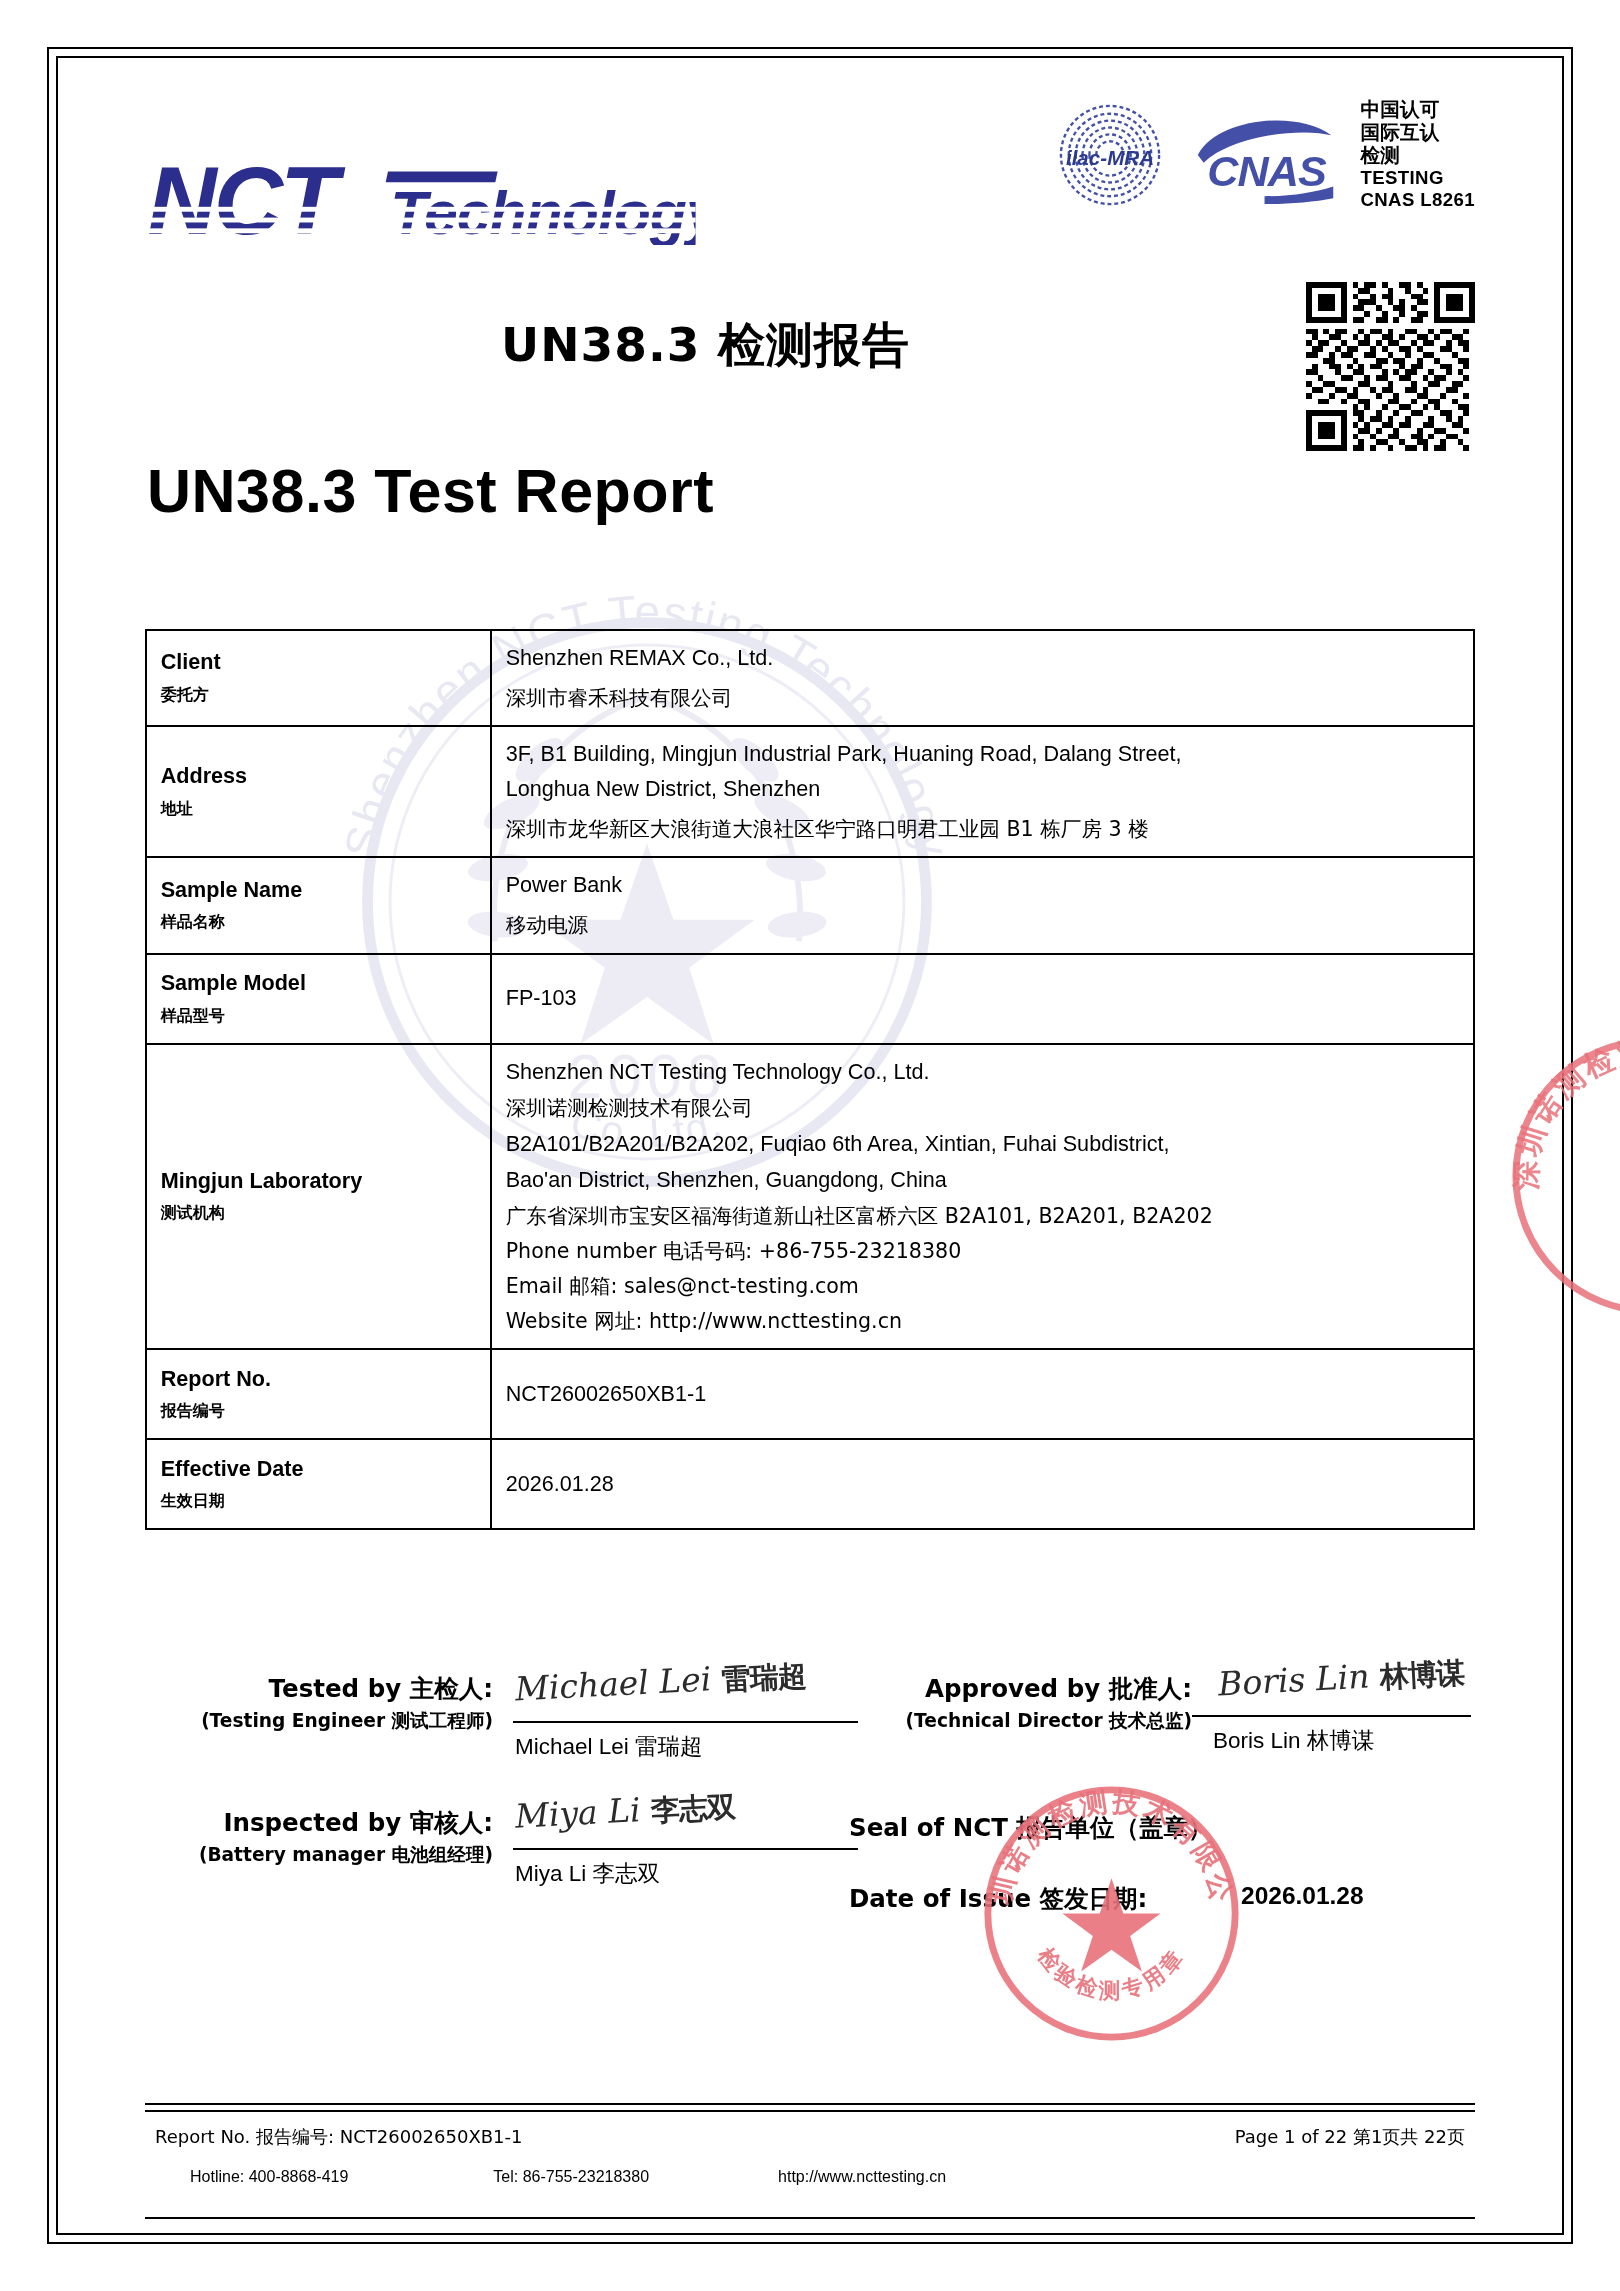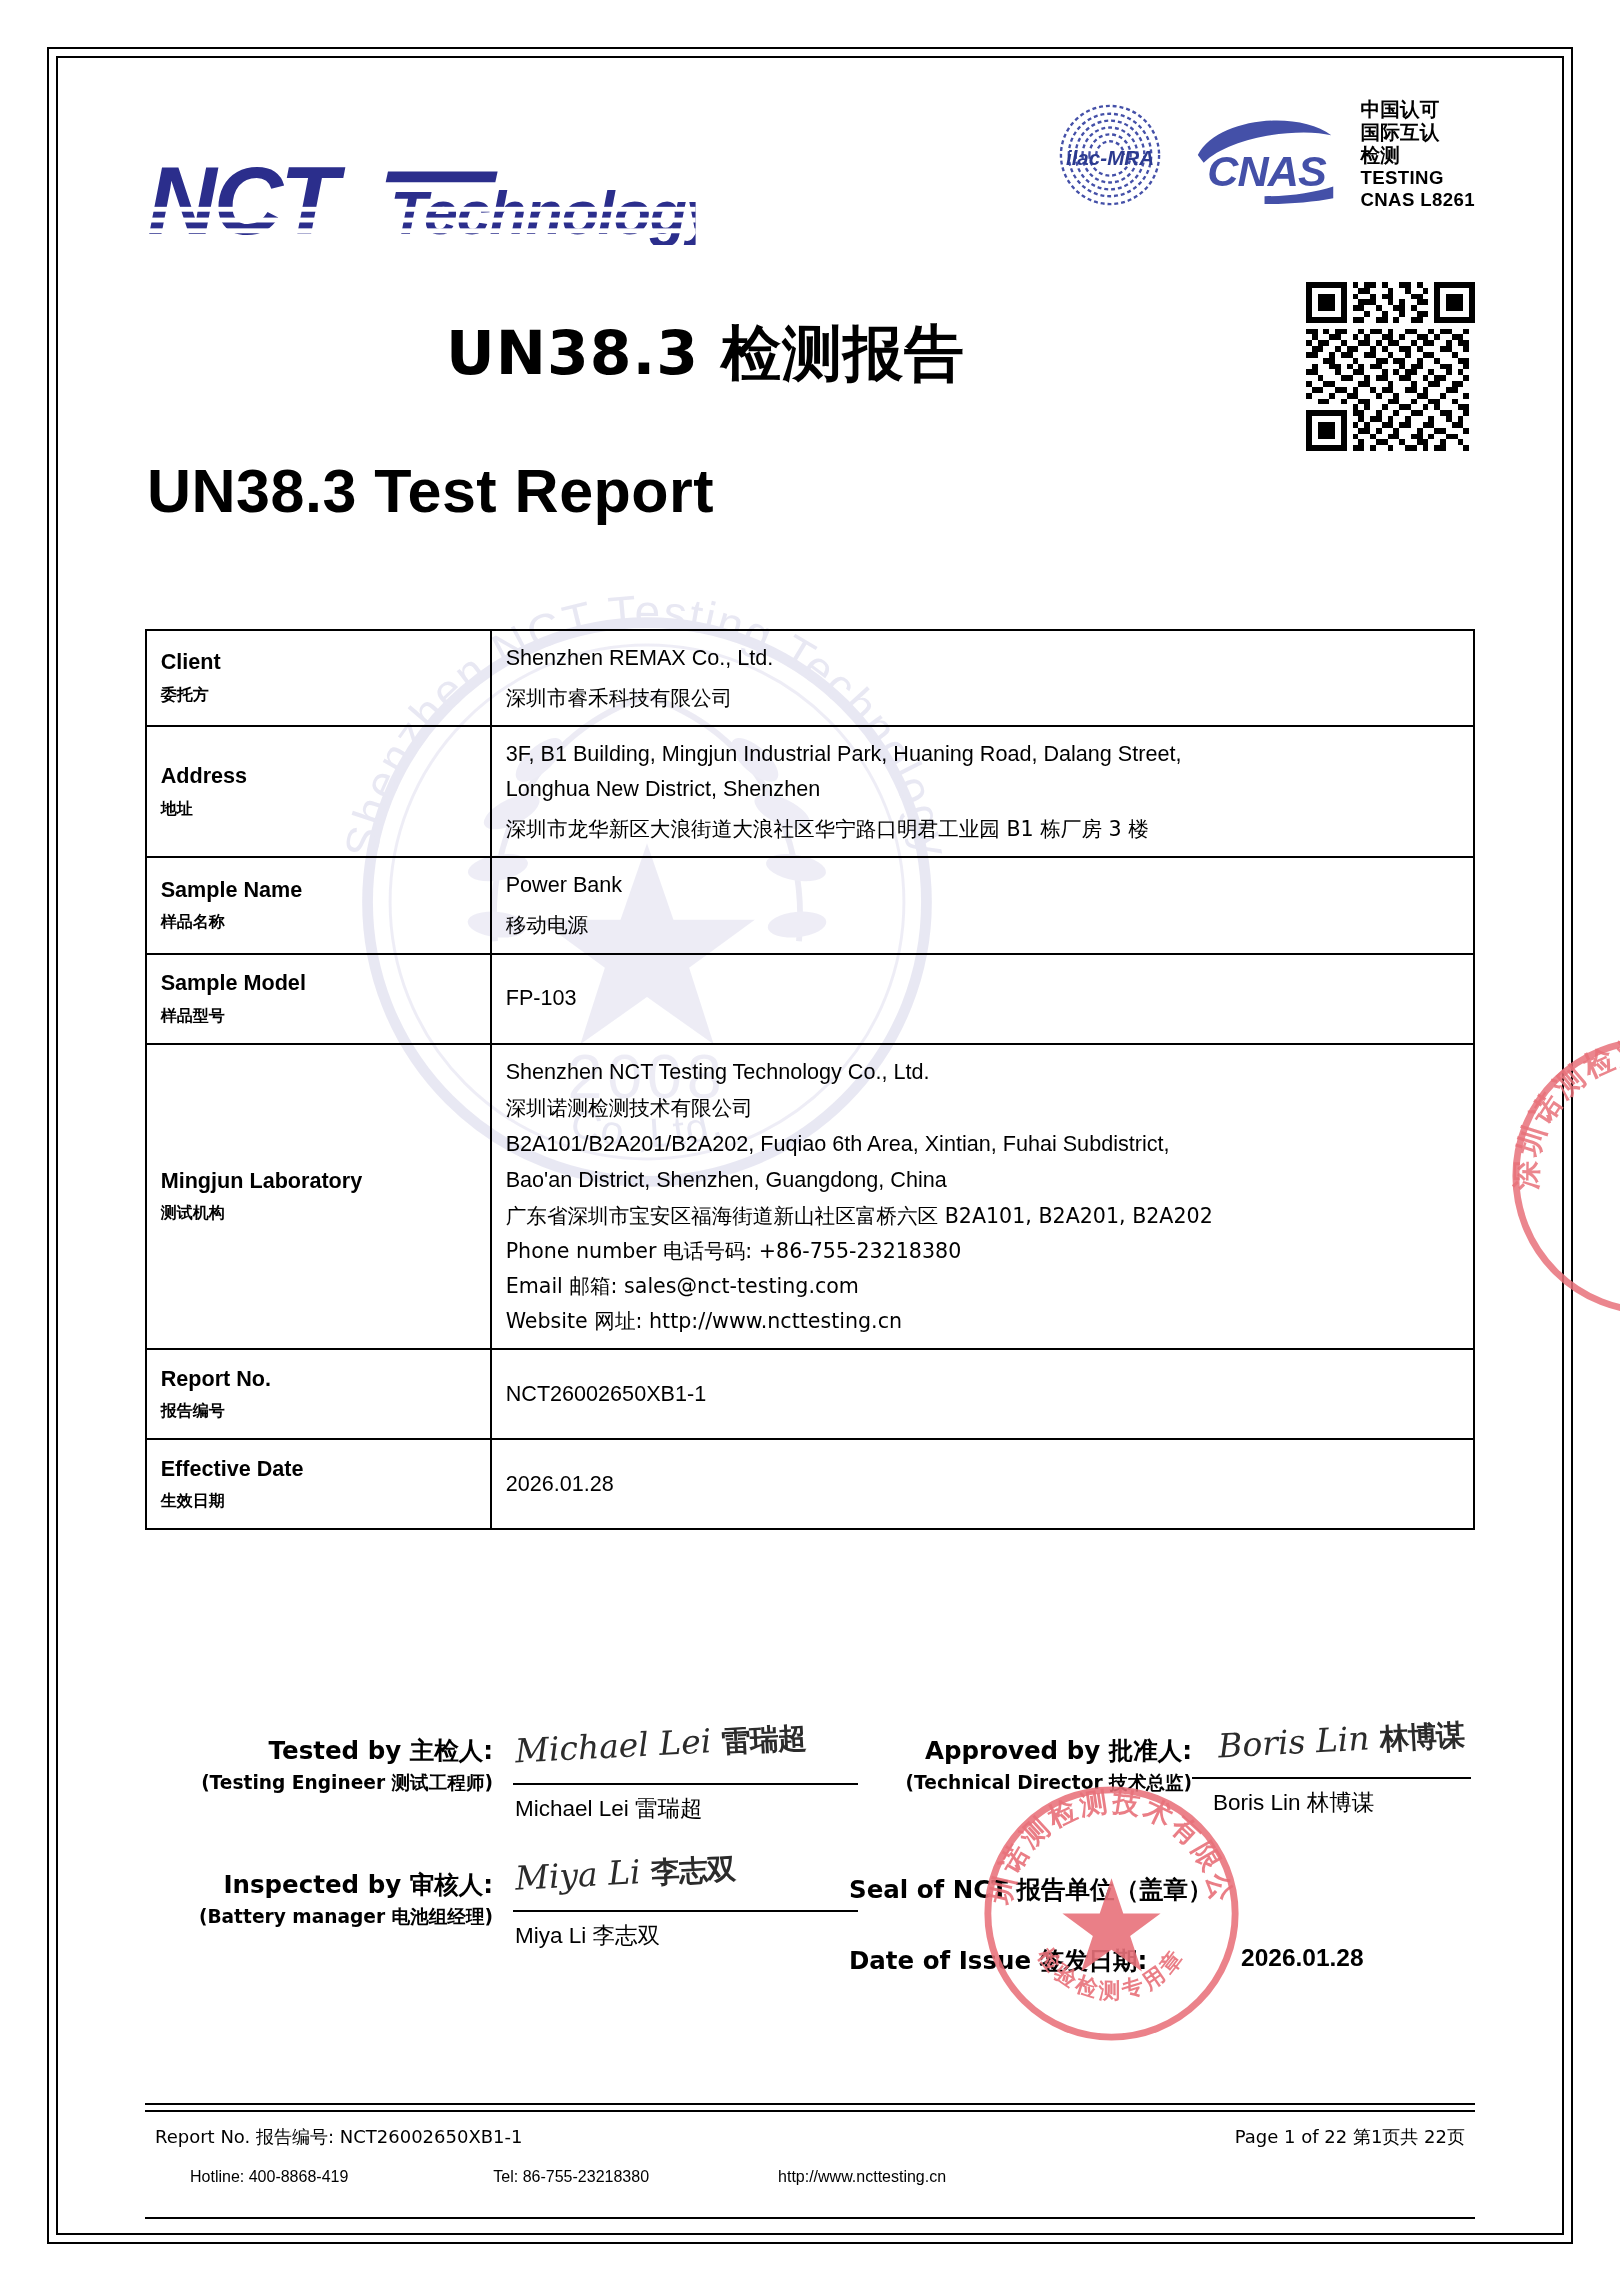--- a/index.html
+++ b/index.html
@@ -77,21 +77,21 @@
     right: 145px; top: 282px;
     width: 169px; height: 169px;
   }
 
   
   .title-cn {
     position: absolute;
     left: 147px; top: 314px;
     width: 1117px;
     text-align: center;
-    font-size: 60px;
+    font-size: 47px;
     font-weight: bold;
     letter-spacing: 1px;
     font-family: "DejaVu Sans", "Liberation Sans", sans-serif;
   }
   .title-en {
     position: absolute;
     left: 147px; top: 456px;
     width: 1117px;
     text-align: left;
     font-size: 61px;
@@ -133,21 +133,21 @@
     font-size: 23.5px;
     padding-top: 13.7px;
     padding-bottom: 15.7px;
   }
   td.conc .ln { display: block; padding: 4.9px 0; }
   td.conc .cn { font-family: "DejaVu Sans", sans-serif; }
 
   
   .signs {
     position: absolute;
-    left: 145px; top: 1726px;
+    left: 145px; top: 1664px;
     width: 1330px; height: 323px;
   }
   .sig-label {
     position: absolute;
     text-align: right;
     font-weight: bold;
   }
   .sig-label .main-l { font-size: 24.5px; white-space: nowrap; }
   .sig-label .sub-l {
     font-size: 18.6px;

